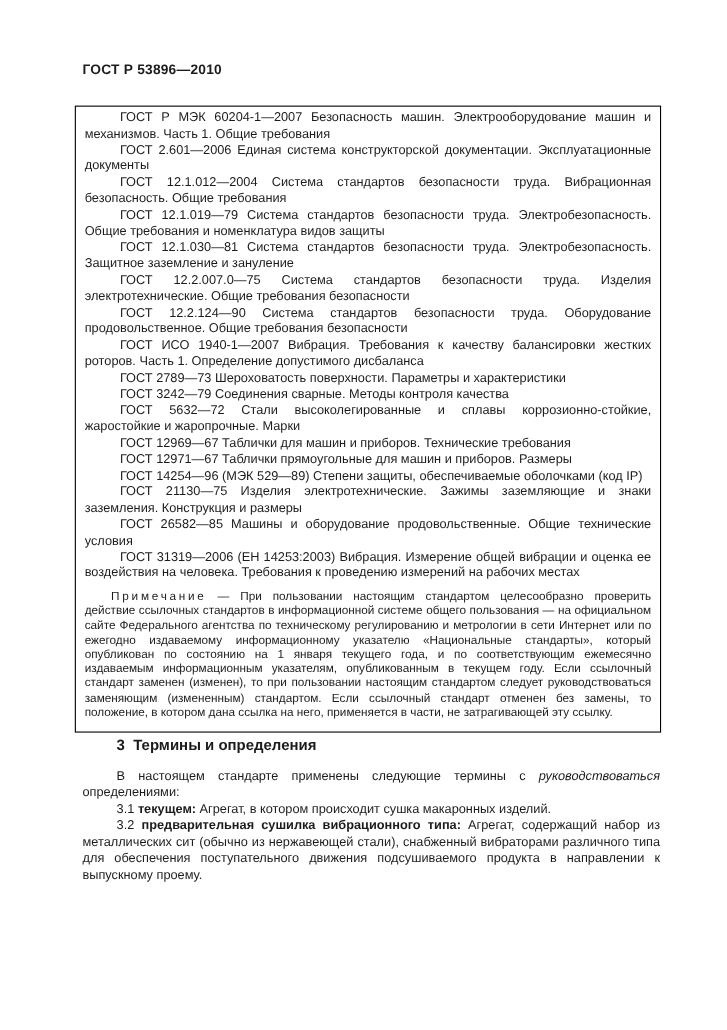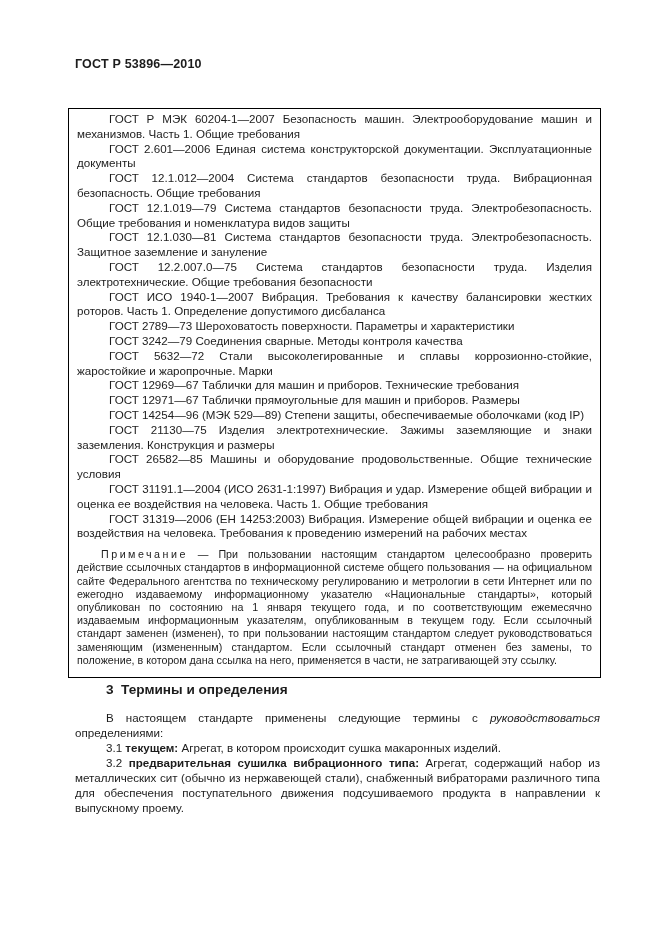--- a/index.html
+++ b/index.html
@@ -17,21 +17,21 @@
     padding: 54px 61px 0 75px;
   }
   .header-title {
     font-weight: bold;
     font-size: 12.5px;
     letter-spacing: 0.2px;
   }
   .ref-box {
     box-sizing: border-box;
     border: 1.5px solid #000;
-    margin: 36px -1px 0 -7px;
+    margin: 24px -1px 0 -7px;
     padding: 3px 8px 10px 8px;
   }
   .ref {
     margin: 0;
     font-size: 11.6px;
     line-height: 14.8px;
     text-align: justify;
     text-indent: 32px;
     hyphens: auto;
   }
@@ -72,30 +72,30 @@
   </div>
 
   <div class="ref-box">
     <div>
         <p class="ref"><span>ГОСТ Р МЭК 60204-1—2007 Безопасность машин. Электрооборудование машин и механизмов. Часть 1. Общие требования</span></p>
         <p class="ref"><span>ГОСТ 2.601—2006 Единая система конструкторской документации. Эксплуатационные документы</span></p>
         <p class="ref"><span>ГОСТ 12.1.012—2004 Система стандартов безопасности труда. Вибрационная безопасность. Общие требования</span></p>
         <p class="ref"><span>ГОСТ 12.1.019—79 Система стандартов безопасности труда. Электробезопасность. Общие требования и номенклатура видов защиты</span></p>
         <p class="ref"><span>ГОСТ 12.1.030—81 Система стандартов безопасности труда. Электробезопасность. Защитное заземление и зануление</span></p>
         <p class="ref"><span>ГОСТ 12.2.007.0—75 Система стандартов безопасности труда. Изделия электротехнические. Общие требования безопасности</span></p>
+        <p class="ref"><span>ГОСТ 12.2.124—90 Система стандартов безопасности труда. Оборудование продовольственное. Общие требования безопасности</span></p>
         <p class="ref"><span>ГОСТ ИСО 1940-1—2007 Вибрация. Требования к качеству балансировки жестких роторов. Часть 1. Определение допустимого дисбаланса</span></p>
         <p class="ref"><span>ГОСТ 2789—73 Шероховатость поверхности. Параметры и характеристики</span></p>
         <p class="ref"><span>ГОСТ 3242—79 Соединения сварные. Методы контроля качества</span></p>
         <p class="ref"><span>ГОСТ 5632—72 Стали высоколегированные и сплавы коррозионно-стойкие, жаростойкие и жаропрочные. Марки</span></p>
         <p class="ref"><span>ГОСТ 12969—67 Таблички для машин и приборов. Технические требования</span></p>
         <p class="ref"><span>ГОСТ 12971—67 Таблички прямоугольные для машин и приборов. Размеры</span></p>
         <p class="ref"><span>ГОСТ 14254—96 (МЭК 529—89) Степени защиты, обеспечиваемые оболочками (код IP)</span></p>
         <p class="ref"><span>ГОСТ 21130—75 Изделия электротехнические. Зажимы заземляющие и знаки заземления. Конструкция и размеры</span></p>
         <p class="ref"><span>ГОСТ 26582—85 Машины и оборудование продовольственные. Общие технические условия</span></p>
-        <p class="ref"><span>ГОСТ 31191.1—2004 (ИСО 2631-1:1997) Вибрация и удар. Измерение общей вибрации и оценка ее воздействия на человека. Часть 1. Общие требования</span></p>
         <p class="ref"><span>ГОСТ 31319—2006 (ЕН 14253:2003) Вибрация. Измерение общей вибрации и оценка ее воздействия на человека. Требования к проведению измерений на рабочих местах</span></p>
       </div>
     <div>
         <p class="note"><span class="sp">Примечание</span><span> — При пользовании настоящим стандартом целесообразно проверить действие ссылочных стандартов в информационной системе общего пользования — на официальном сайте Федерального агентства по техническому регулированию и метрологии в сети Интернет или по ежегодно издаваемому информационному указателю «Национальные стандарты», который опубликован по состоянию на 1 января текущего года, и по соответствующим ежемесячно издаваемым информационным указателям, опубликованным в текущем году. Если ссылочный стандарт заменен (изменен), то при пользовании настоящим стандартом следует руководствоваться заменяющим (измененным) стандартом. Если ссылочный стандарт отменен без замены, то положение, в котором дана ссылка на него, применяется в части, не затрагивающей эту ссылку.</span></p>
       </div>
   </div>
 
   <div class="sec-heading">3  Термины и определения</div>
 
   <div>

